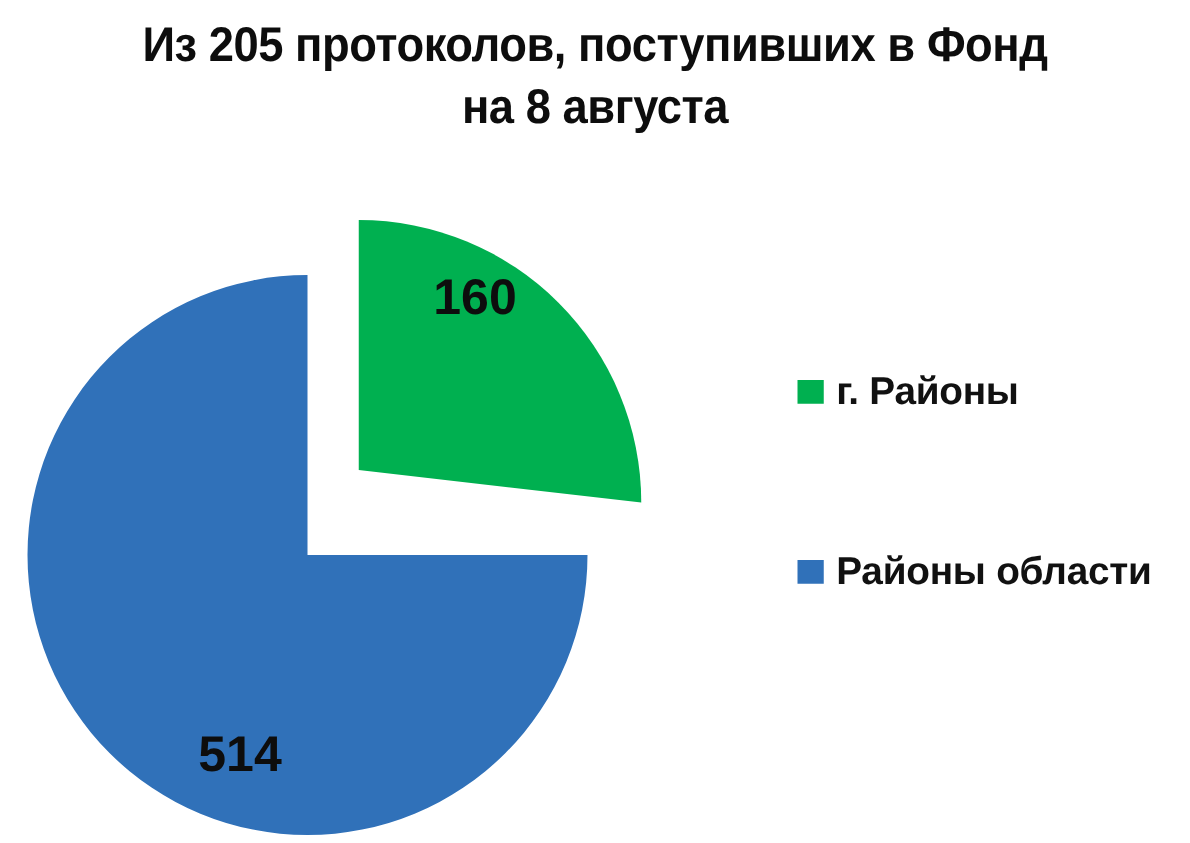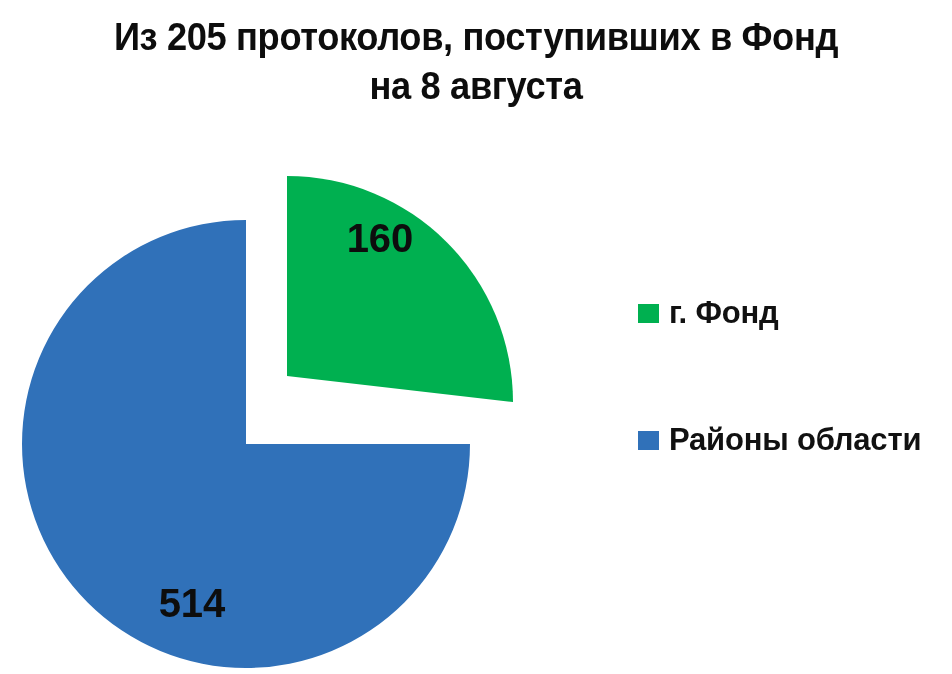--- a/index.html
+++ b/index.html
@@ -66,21 +66,21 @@
     height: 554px;
   }
   .legend-item {
     position: absolute;
     left: 0;
     display: flex;
     align-items: center;
     white-space: nowrap;
   }
   .legend-item.item-0 { top: 176px; }
-  .legend-item.item-1 { top: 303px; }
+  .legend-item.item-1 { top: 320px; }
   .legend-swatch {
     width: 21px;
     height: 19px;
     flex: 0 0 auto;
     margin-right: 10px;
   }
   .legend-label {
     font-size: 31px;
     font-weight: bold;
     color: #111111;
@@ -105,21 +105,21 @@
 
       <text class="slice-label" x="380" y="105">160</text>
       <text class="slice-label" x="192" y="470">514</text>
     </svg>
   </div>
 
   <div class="legend">
 
     <div class="legend-item item-0">
       <span class="legend-swatch" style="background:#00B050"></span>
-      <span class="legend-label">г. Фонд</span>
+      <span class="legend-label">г. Районы</span>
     </div>
 
     <div class="legend-item item-1">
       <span class="legend-swatch" style="background:#3071B9"></span>
       <span class="legend-label">Районы области</span>
     </div>
 
   </div>
 </div>
 

